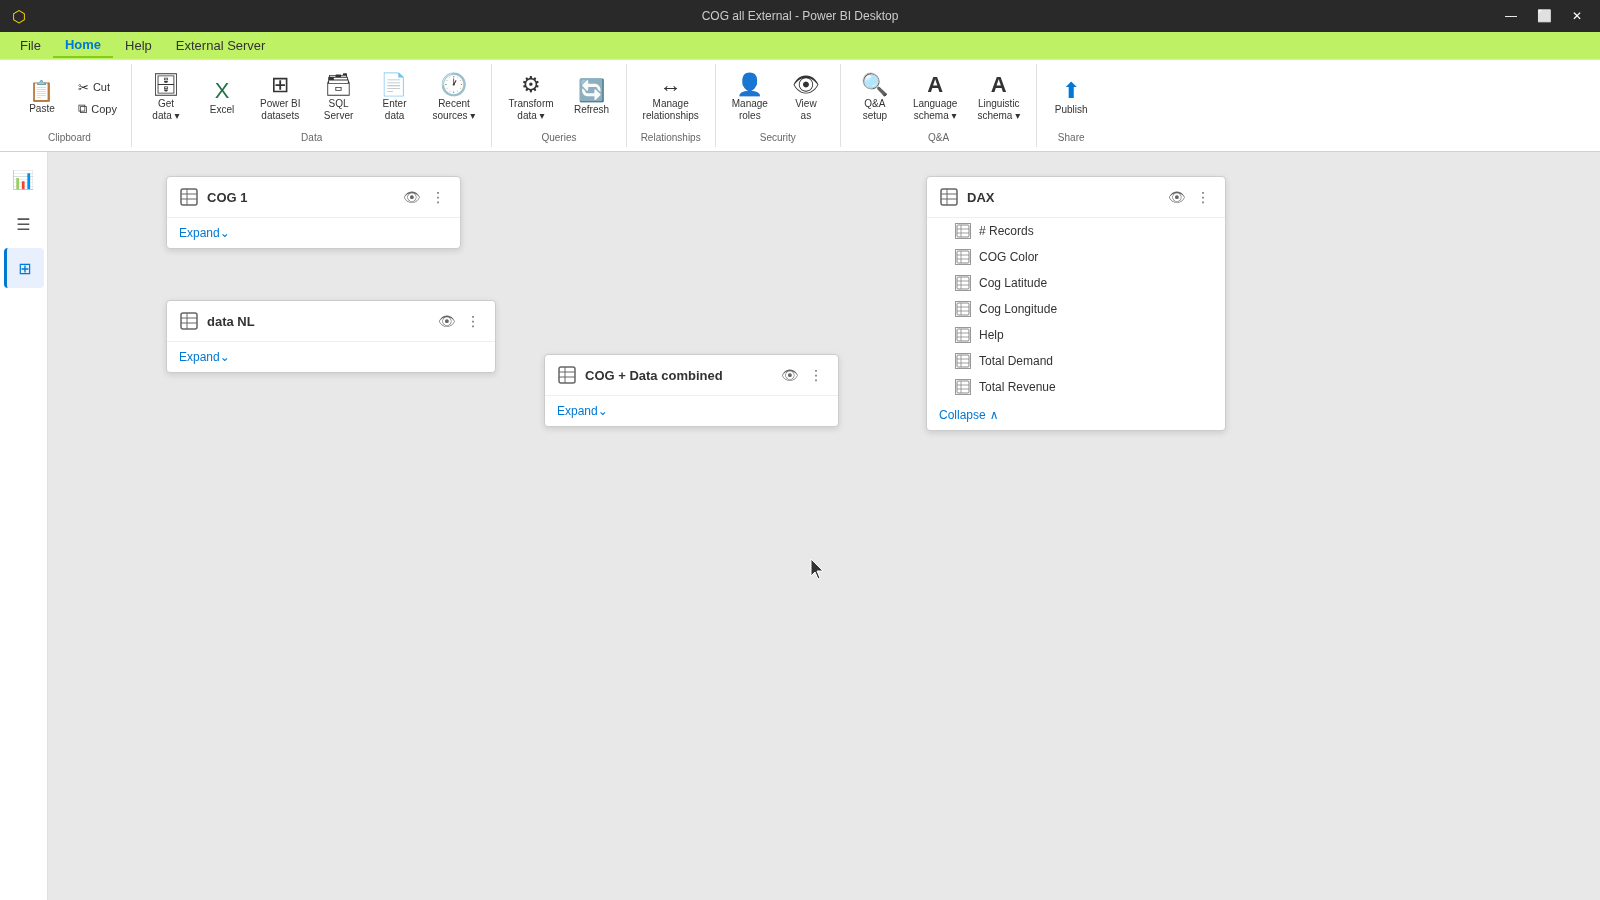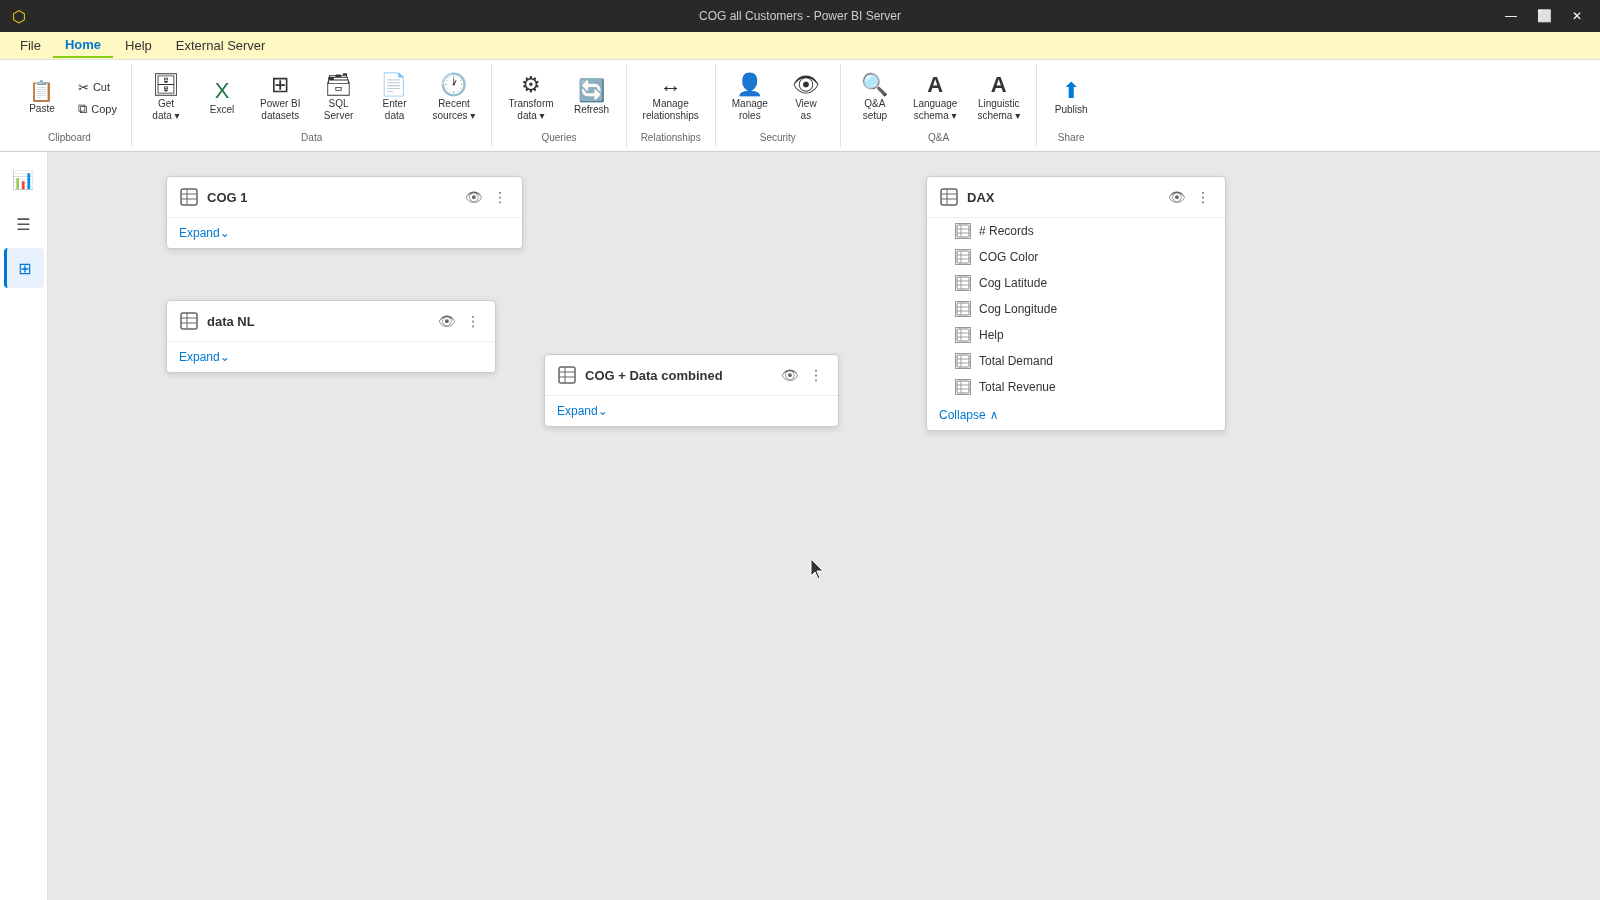--- a/index.html
+++ b/index.html
@@ -14,21 +14,21 @@
       align-items: center;
       justify-content: space-between;
       padding: 0 12px;
       font-size: 12px;
     }
     .title-bar-icons { display: flex; gap: 8px; align-items: center; }
     .title-bar-title { position: absolute; left: 50%; transform: translateX(-50%); font-size: 12px; color: #ccc; }
 
     
     .menu-bar {
-      background: #fef9c3;
+      background: #bef264;
       height: 28px;
       display: flex;
       align-items: center;
       border-bottom: 1px solid #e0e0e0;
       padding: 0 8px;
     }
     .menu-item {
       padding: 4px 12px;
       font-size: 13px;
       cursor: pointer;
@@ -244,21 +244,21 @@
       padding: 8px 12px;
     }
   </style>
 </head>
 <body>
 
 <div class="title-bar">
   <div class="title-bar-icons">
     <span style="color:#ffd700;font-size:16px;">⬡</span>
   </div>
-  <span class="title-bar-title">COG all Customers - Power BI Server</span>
+  <span class="title-bar-title">COG all External - Power BI Desktop</span>
   <div class="title-bar-icons">
     <span style="cursor:pointer;padding:0 6px;">—</span>
     <span style="cursor:pointer;padding:0 6px;">⬜</span>
     <span style="cursor:pointer;padding:0 6px;">✕</span>
   </div>
 </div>
 
 <div class="menu-bar">
   <span class="menu-item">File</span>
   <span class="menu-item active">Home</span>
@@ -392,21 +392,21 @@
   <div class="sidebar-icon" title="Data">
     <span style="font-size:16px;">☰</span>
   </div>
   <div class="sidebar-icon active" title="Model">
     <span style="font-size:16px;">⊞</span>
   </div>
 </div>
 
 <div class="canvas">
 
-  <div class="table-card" style="left: 118px; top: 24px; width: 357px;">
+  <div class="table-card" style="left: 118px; top: 24px; width: 295px;">
     <div class="table-card-header">
       <div class="table-card-icon">
         <svg width="18" height="18" viewBox="0 0 18 18" fill="none">
           <rect x="1" y="1" width="16" height="16" rx="2" stroke="#666" stroke-width="1.5"></rect>
           <line x1="1" y1="6" x2="17" y2="6" stroke="#666" stroke-width="1"></line>
           <line x1="1" y1="11" x2="17" y2="11" stroke="#666" stroke-width="1"></line>
           <line x1="7" y1="1" x2="7" y2="17" stroke="#666" stroke-width="1"></line>
         </svg>
       </div>
       <span class="table-card-title">COG 1</span>

